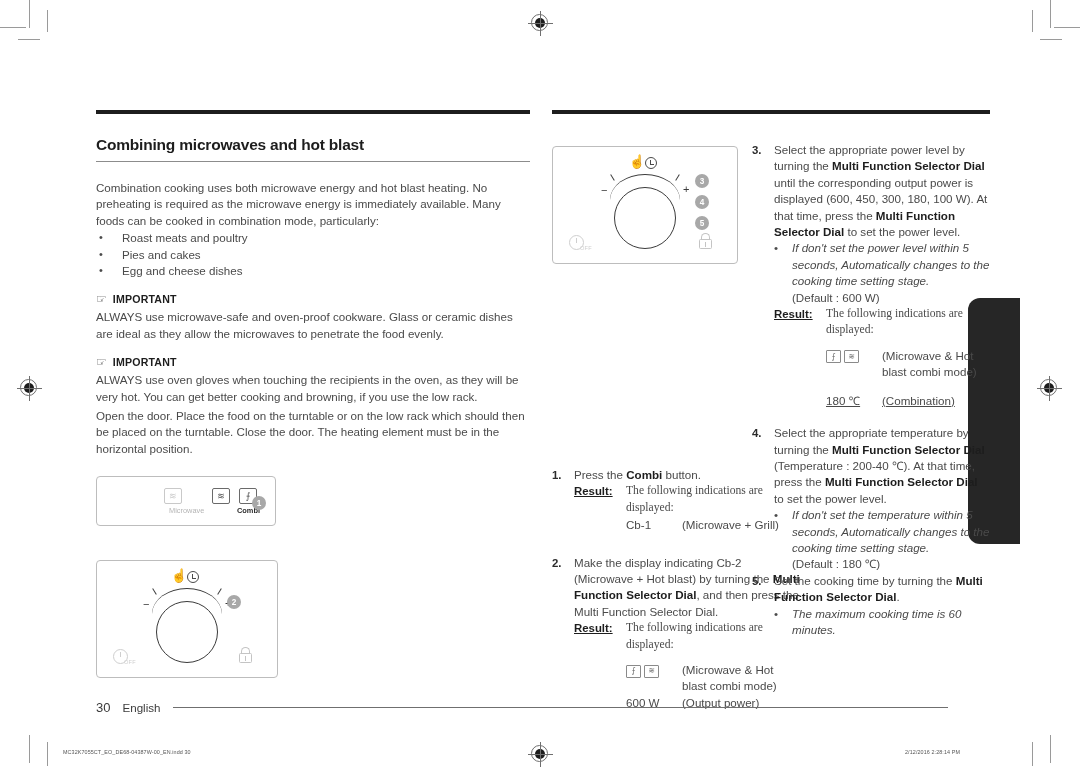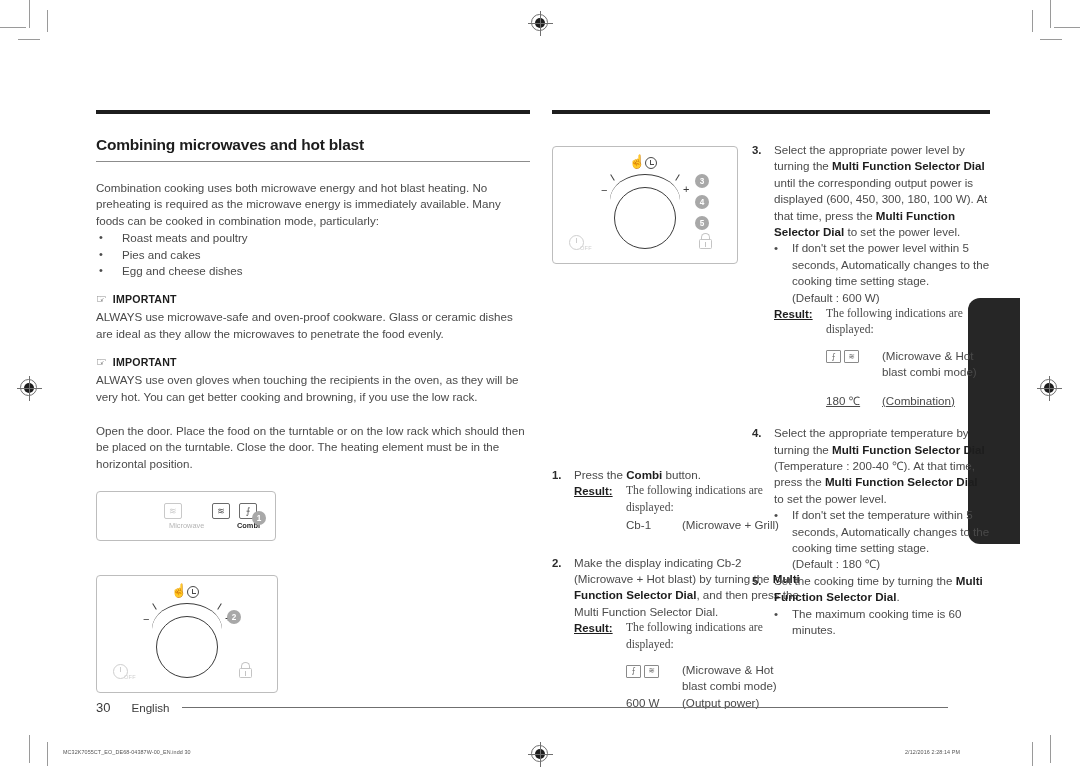--- a/index.html
+++ b/index.html
@@ -183,36 +183,36 @@
   .result-row .rtext { flex: 1; font-family: Liberation Serif, serif; }
   .disp-row { display: flex; padding-left: 52px; margin-top: 2px; }
   .disp-row .dval { width: 56px; flex: 0 0 56px; }
   .disp-row .dnote { flex: 1; }
 
   .subbullet {
     display: flex; font-size: 11.6px; line-height: 16.4px; color: #4a4a4a;
     padding-left: 22px;
   }
   .subbullet .dot { width: 18px; flex: 0 0 18px; text-align: left; }
-  .subbullet .stxt { flex: 1; }
+  .subbullet .stxt { flex: 1; font-style: italic; }
 
   .mini-icons { display: inline-flex; gap: 3px; vertical-align: middle; }
   .mini-icons .mi {
     width: 15px; height: 13px; border: 1px solid #8a8a8a; border-radius: 1px;
     display: flex; align-items: center; justify-content: center;
     font-size: 8px; color: #6a6a6a; line-height: 1;
   }
 
   
   .footer {
     position: absolute; left: 96px; top: 700px; width: 852px;
     display: flex; align-items: center; gap: 12px;
   }
   .footer .pg { font-size: 13px; color: #3b3b3b; }
-  .footer .lang { font-size: 11.6px; color: #3b3b3b; margin-left: 9px; }
+  .footer .lang { font-size: 11.6px; color: #3b3b3b; }
   .footer .fline { flex: 1; height: 1px; background: #6f6f6f; }
 
   .printmark {
     position: absolute; left: 63px; top: 749px;
     font-size: 5.4px; color: #555; letter-spacing: .1px;
   }
   .printstamp {
     position: absolute; left: 905px; top: 749px;
     font-size: 5.4px; color: #555; letter-spacing: .1px;
   }
@@ -271,21 +271,21 @@
       <span class="hand-glyph">☞</span>
       <span class="label">IMPORTANT</span>
     </div>
     <p class="body" style="margin-top:4px;">ALWAYS use microwave-safe and oven-proof cookware. Glass or ceramic dishes are ideal as they allow the microwaves to penetrate the food evenly.</p>
 
     <div class="important">
       <span class="hand-glyph">☞</span>
       <span class="label">IMPORTANT</span>
     </div>
     <p class="body" style="margin-top:4px;">ALWAYS use oven gloves when touching the recipients in the oven, as they will be very hot. You can get better cooking and browning, if you use the low rack.</p>
-    <p class="body" style="margin-top:18px;">Open the door. Place the food on the turntable or on the low rack which should then be placed on the turntable. Close the door. The heating element must be in the horizontal position.</p>
+    <p class="body" style="margin-top:3px;">Open the door. Place the food on the turntable or on the low rack which should then be placed on the turntable. Close the door. The heating element must be in the horizontal position.</p>
 
     <div class="panel panel-keys" style="margin-top:19px;">
       <div class="key" style="left:44px; top:11px;">
         <div class="glyph">≋</div>
         <div class="cap">Microwave</div>
       </div>
       <div class="key" style="left:112px; top:11px;">
         <div style="display:flex; gap:3px;">
           <div class="glyph dark">≋</div>
           <div class="glyph dark">⨍</div>

